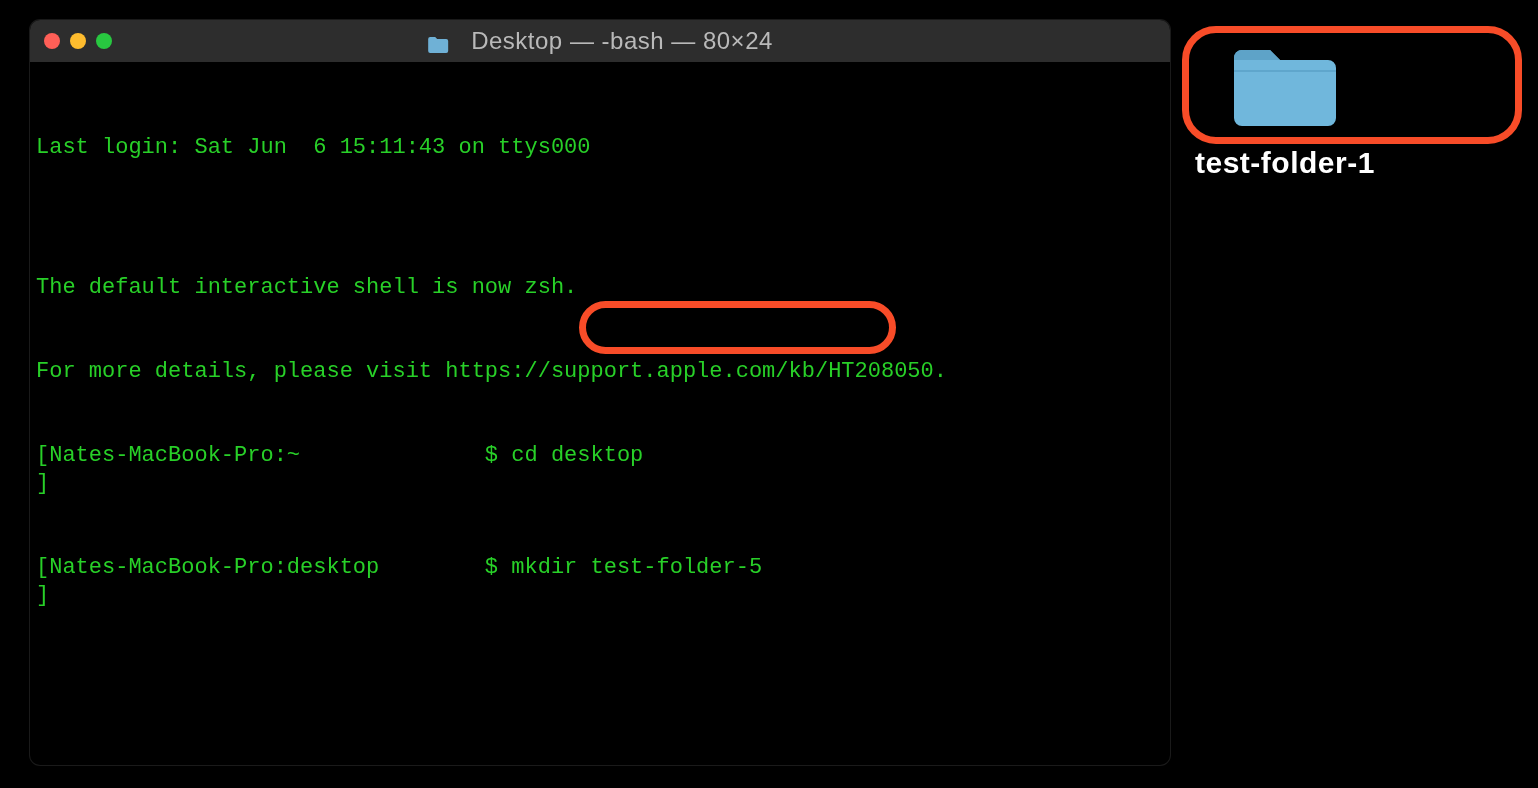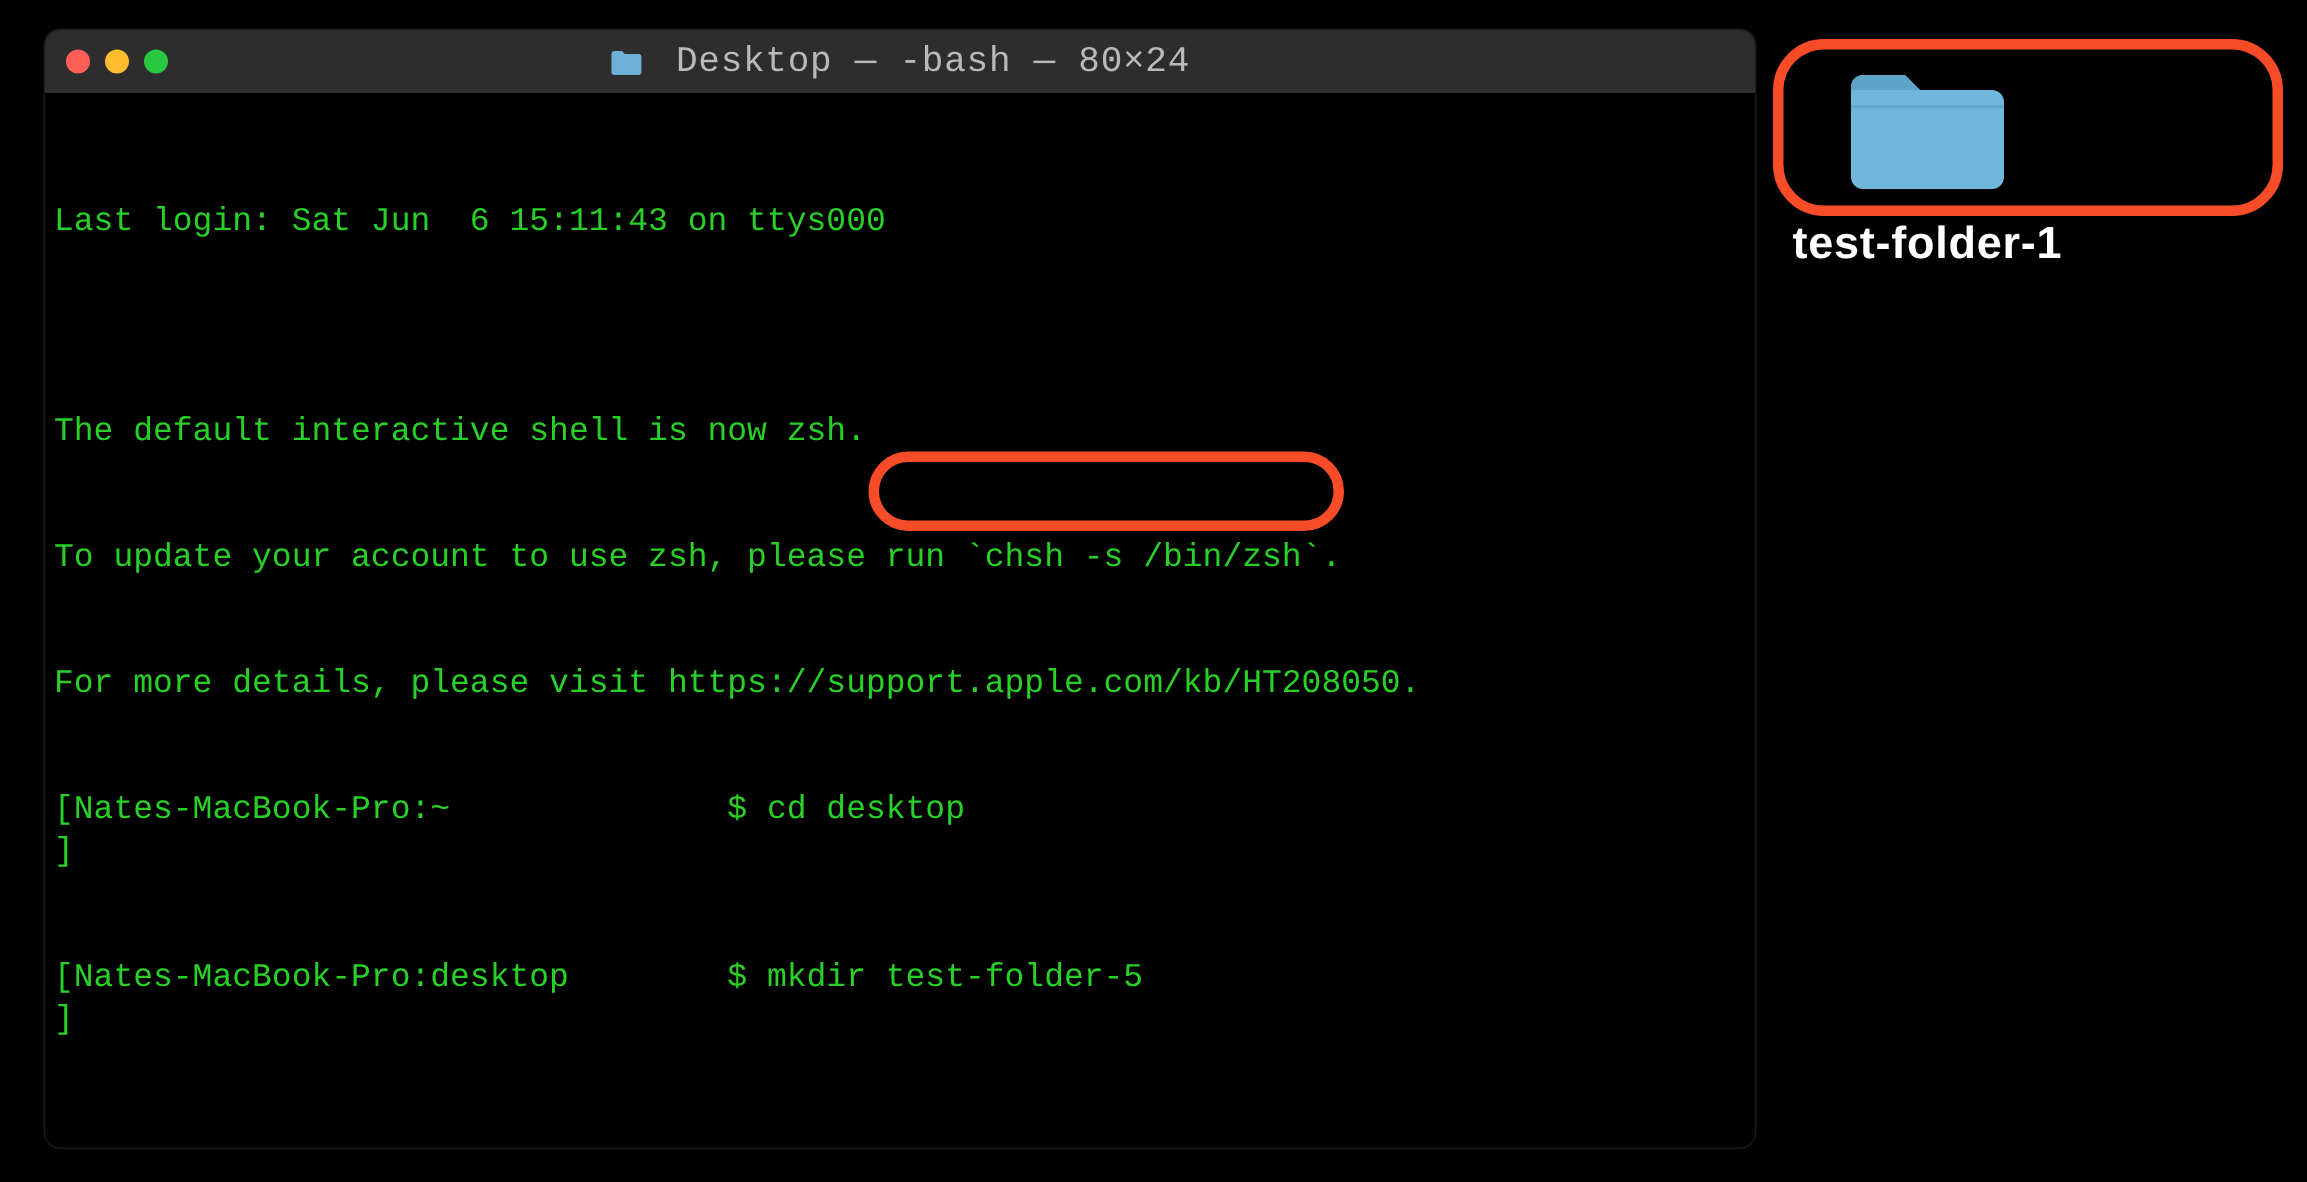--- a/index.html
+++ b/index.html
@@ -42,21 +42,20 @@
     .titlebar-center {
       position: absolute;
       left: 50%;
       transform: translateX(-50%);
       display: flex;
       align-items: center;
       gap: 22px;
       color: #b9b9b9;
       font-size: 24px;
       letter-spacing: .5px;
-      font-family: Liberation Mono, monospace;
     }
 
     .folder-icon-title {
       display: inline-block;
       width: 22px;
       height: 18px;
     }
 
     .terminal-body {
       padding: 16px 6px 6px 6px;
@@ -137,21 +136,20 @@
         </svg>
       </span>
       <span>Desktop — -bash — 80×24</span>
     </div>
   </div>
 
   <div class="terminal-body">
     <span class="term-line">Last login: Sat Jun  6 15:11:43 on ttys000</span>
     <span class="term-line"></span>
     <span class="term-line">The default interactive shell is now zsh.</span>
-    <span class="term-line">To update your account to use zsh, please run `chsh -s /bin/zsh`.</span>
     <span class="term-line">For more details, please visit https://support.apple.com/kb/HT208050.</span>
     <span class="term-line bracket-line">
       <span>[Nates-MacBook-Pro:~              $ cd desktop</span>
       <span>]</span>
     </span>
     <span class="term-line bracket-line">
       <span>[Nates-MacBook-Pro:desktop        $ mkdir test-folder-5</span>
       <span>]</span>
     </span>
     

